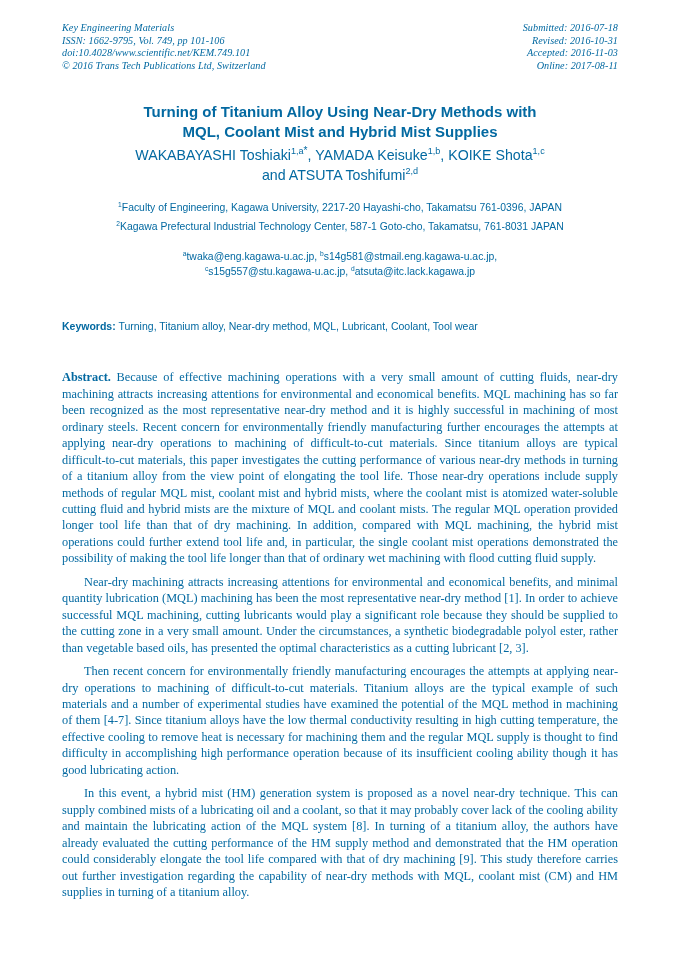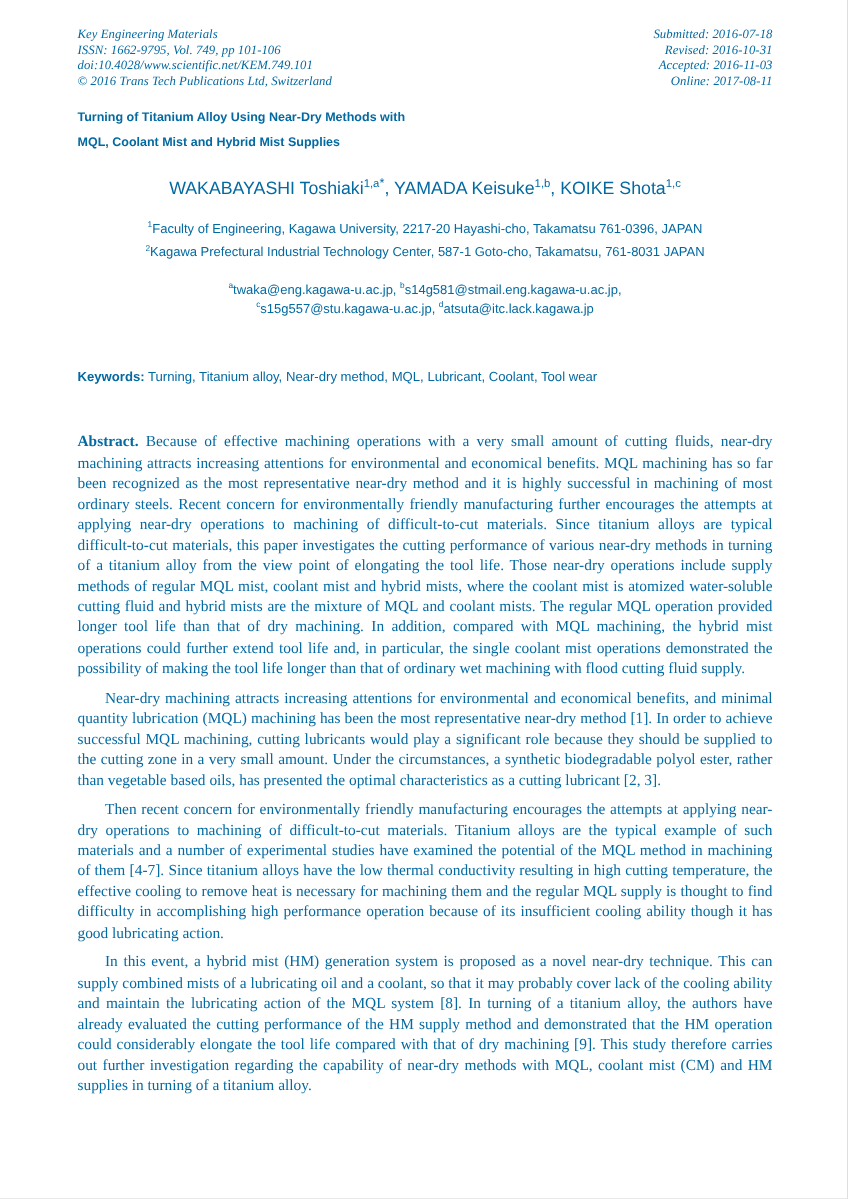--- a/index.html
+++ b/index.html
@@ -40,32 +40,33 @@
     letter-spacing: 0.05px;
   }
   .journal-header .left { text-align: left; }
   .journal-header .right { text-align: right; white-space: nowrap; }
   .journal-header div > div { white-space: nowrap; }
 
   
   .title-block {
     font-family: "Liberation Sans", "DejaVu Sans", sans-serif;
     font-weight: bold;
-    font-size: 10px;
+    font-size: 15px;
     line-height: 19.5px;
-    margin-top: 13px;
+    text-align: center;
+    margin-top: 30px;
   }
 
   
   .authors {
     font-family: "Liberation Sans", "DejaVu Sans", sans-serif;
     font-size: 14.2px;
     line-height: 20px;
     text-align: center;
-    margin-top: 17px;
+    margin-top: 4px;
     font-weight: normal;
   }
   sup {
     font-size: 0.64em;
     vertical-align: super;
     line-height: 0;
   }
   .star { font-size: 0.72em; vertical-align: super; line-height: 0; }
 
   
@@ -144,20 +145,21 @@
       </div>
     </div>
 
     <div class="title-block">
       <div>Turning of Titanium Alloy Using Near-Dry Methods with</div>
       <div>MQL, Coolant Mist and Hybrid Mist Supplies</div>
     </div>
 
     <div class="authors">
       <div><span>WAKABAYASHI Toshiaki</span><sup>1,a</sup><span class="star">*</span><span>, </span><span>YAMADA Keisuke</span><sup>1,b</sup><span>, </span><span>KOIKE Shota</span><sup>1,c</sup></div>
+      <div><span>and ATSUTA Toshifumi</span><sup>2,d</sup></div>
     </div>
 
     <div class="affiliations">
       <div><sup>1</sup><span>Faculty of Engineering, Kagawa University, 2217-20 Hayashi-cho, Takamatsu 761-0396, JAPAN</span></div>
       <div><sup>2</sup><span>Kagawa Prefectural Industrial Technology Center, 587-1 Goto-cho, Takamatsu, 761-8031 JAPAN</span></div>
     </div>
 
     <div class="emails">
       <div><sup>a</sup><span>twaka@eng.kagawa-u.ac.jp, </span><sup>b</sup><span>s14g581@stmail.eng.kagawa-u.ac.jp,</span></div>
       <div><sup>c</sup><span>s15g557@stu.kagawa-u.ac.jp, </span><sup>d</sup><span>atsuta@itc.lack.kagawa.jp</span></div>

